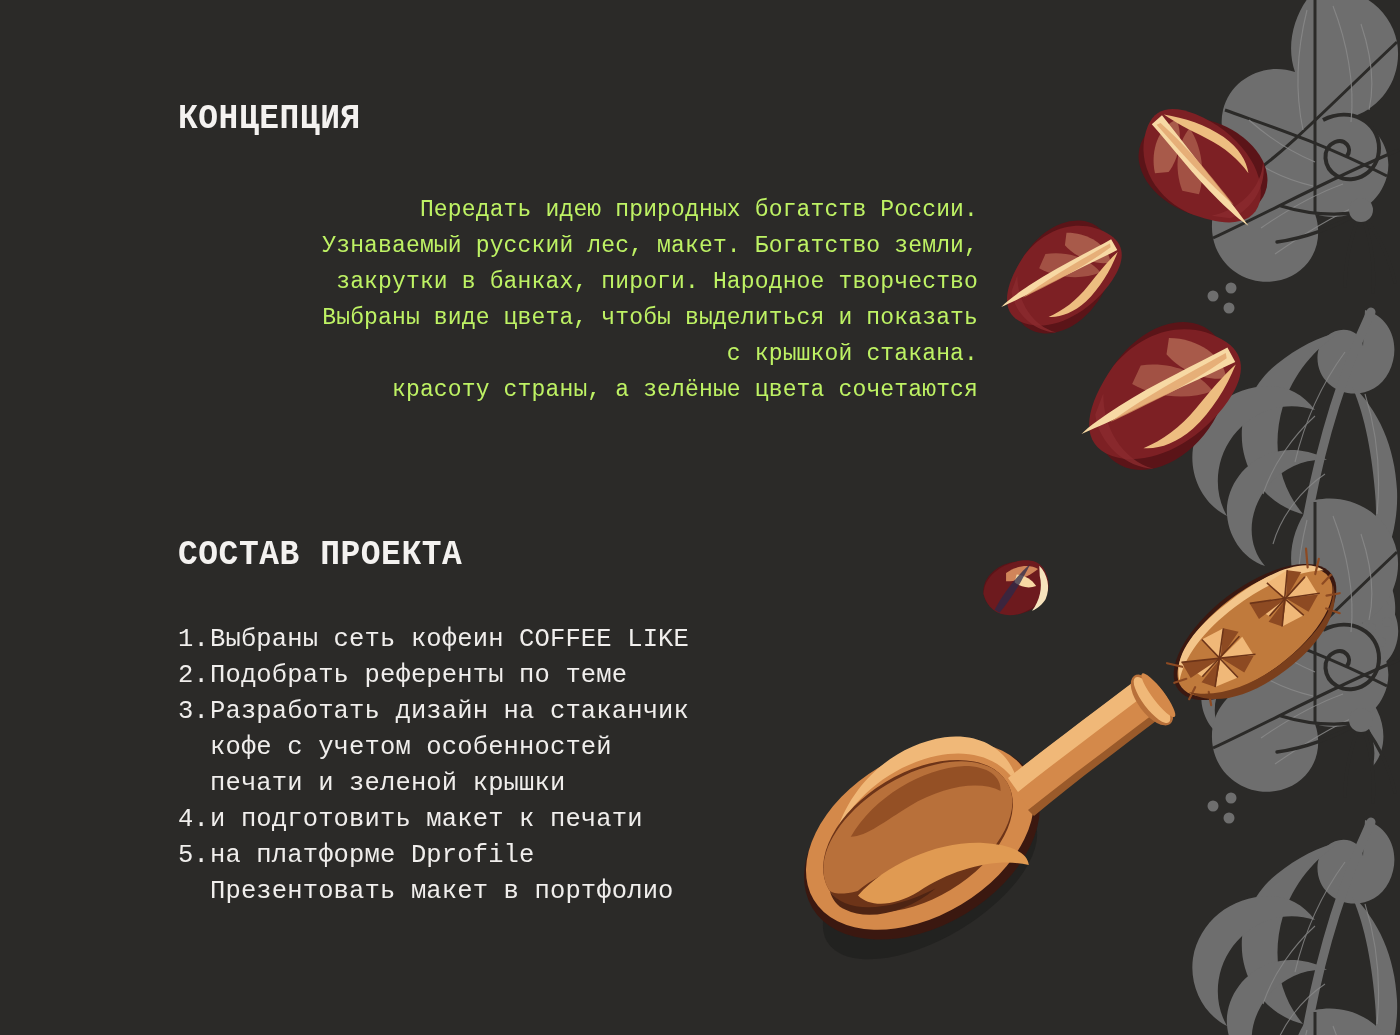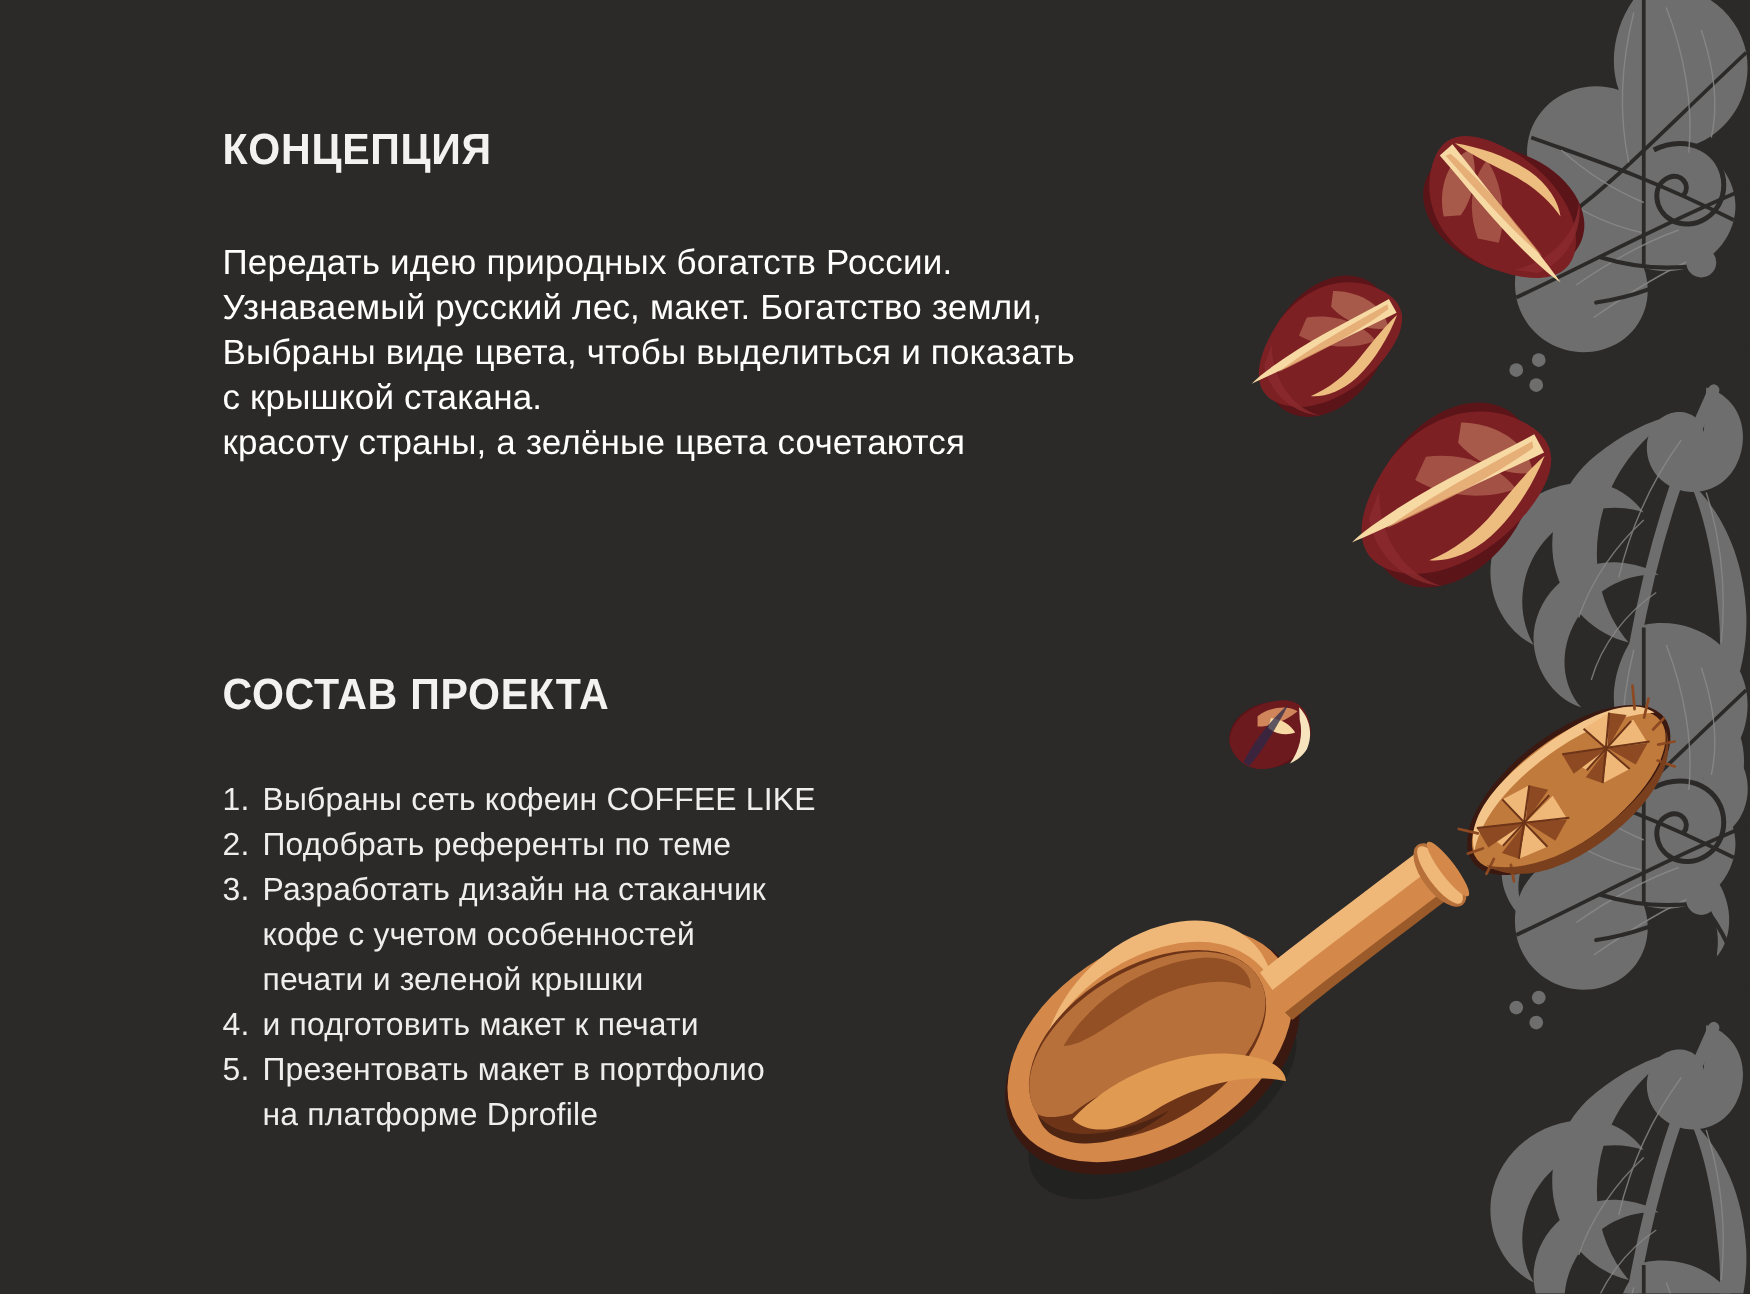--- a/index.html
+++ b/index.html
@@ -35,20 +35,21 @@
     pointer-events: none;
   }
 
   
   #text-column {
     position: absolute;
     left: 178px;
     top: 0;
     width: 820px;
     height: 863px;
+    font-family: Liberation Mono, monospace;
   }
 
   .section-title {
     color: #f4f2f0;
     font-size: 35px;
     font-weight: 700;
     letter-spacing: 0.6px;
     line-height: 1;
     margin: 0;
     transform: scaleX(0.94);
@@ -56,25 +57,26 @@
   }
 
   #concept-title { position: absolute; top: 102px; left: 0; }
   #scope-title   { position: absolute; top: 538px; left: 0; }
 
   #concept-body {
     position: absolute;
     top: 192px;
     left: 0;
     width: 800px;
-    color: #ffffff;
-    font-size: 28px;
+    color: #bef264;
+    font-size: 23px;
     line-height: 36px;
     font-weight: 400;
     letter-spacing: 0.15px;
+    text-align: right;
   }
   #concept-body .line { display: block; white-space: pre; }
 
   #scope-list {
     position: absolute;
     top: 622px;
     left: 0;
     width: 700px;
     list-style: none;
     margin: 0;
@@ -344,20 +346,21 @@
     </g>
   </svg>
 
   <div id="text-column">
 
     <h1 id="concept-title" class="section-title">КОНЦЕПЦИЯ</h1>
 
     <div id="concept-body">
       <span class="line">Передать идею природных богатств России.</span>
       <span class="line">Узнаваемый русский лес, макет. Богатство земли,</span>
+      <span class="line">закрутки в банках, пироги. Народное творчество</span>
       <span class="line">Выбраны виде цвета, чтобы выделиться и показать</span>
       <span class="line">с крышкой стакана.</span>
       <span class="line">красоту страны, а зелёные цвета сочетаются</span>
     </div>
 
     <h2 id="scope-title" class="section-title">СОСТАВ ПРОЕКТА</h2>
 
     <ol id="scope-list">
 
       <li class="list-item">
@@ -386,21 +389,21 @@
       <li class="list-item">
         <span class="item-number">4.</span>
         <span class="item-text">
           <span class="line">и подготовить макет к печати</span>
         </span>
       </li>
 
       <li class="list-item">
         <span class="item-number">5.</span>
         <span class="item-text">
+          <span class="line">на платформе Dprofile</span>
           <span class="line">Презентовать макет в портфолио</span>
-          <span class="line">на платформе Dprofile</span>
         </span>
       </li>
 
     </ol>
   </div>
 
 </div>
 
 </body></html>

